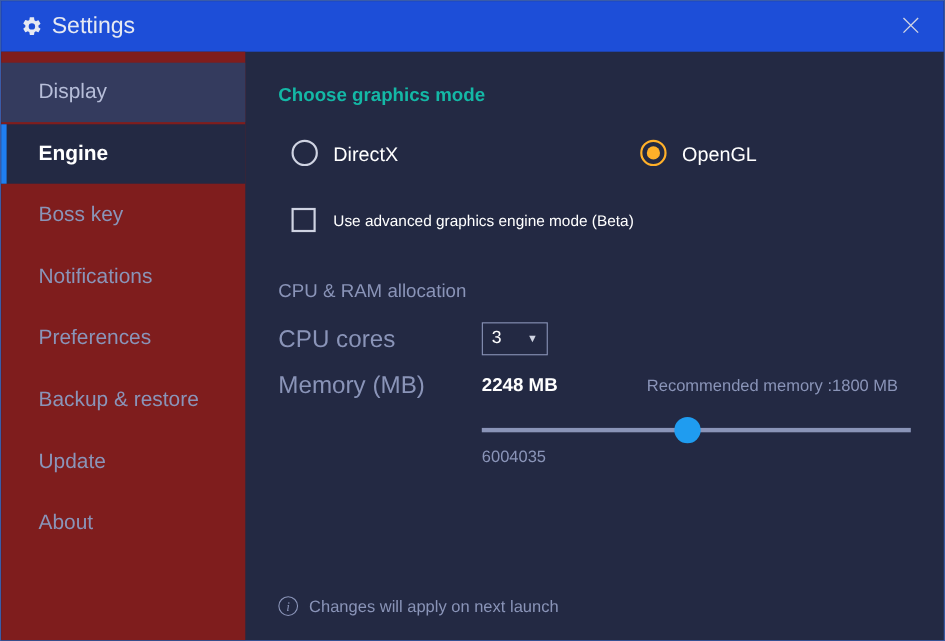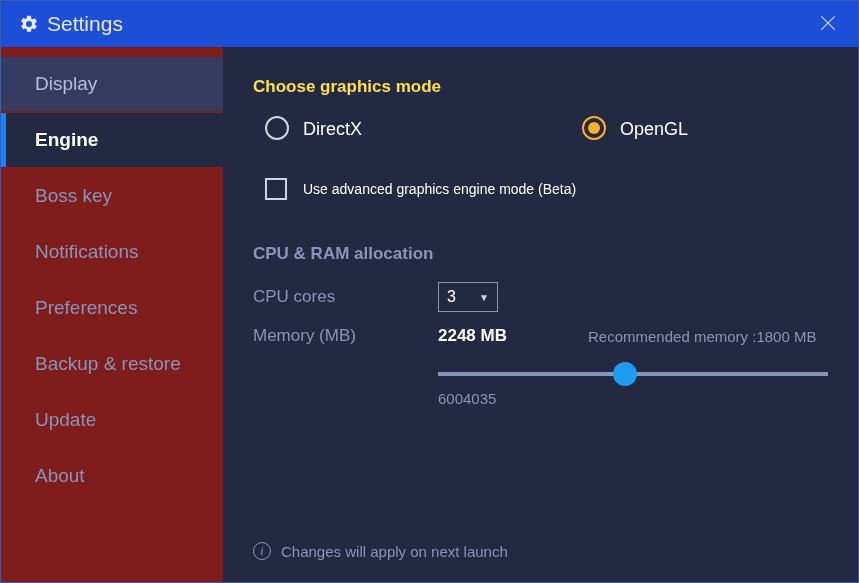--- a/index.html
+++ b/index.html
@@ -75,24 +75,24 @@
 
   
   .content {
     flex: 1;
     padding: 30px 30px 0 30px;
     position: relative;
     display: flex;
     flex-direction: column;
   }
   .section-title {
-    color: #fde047;
+    color: #14b8a6;
     font-size: 17px;
     font-weight: 600;
-    margin-bottom: 19px;
+    margin-bottom: 30px;
   }
 
   .radio-row {
     display: flex;
     gap: 220px;
     padding-left: 12px;
     margin-bottom: 38px;
   }
   .radio-opt {
     display: flex;
@@ -125,32 +125,32 @@
   }
   .checkbox-box {
     width: 22px; height: 22px;
     border: 2px solid #cfd3e2;
   }
   .checkbox-label { font-size:14px; color:#fff; }
 
   .alloc-title {
     color:#8a94b8;
     font-size:17px;
-    font-weight:700;
+    font-weight:400;
     margin-bottom: 18px;
   }
   .field-row {
     display:flex;
     align-items:center;
     margin-bottom: 14px;
   }
   .field-label {
     width: 185px;
     color:#8a94b8;
-    font-size:17px;
+    font-size:22px;
   }
   .dropdown {
     display:flex;
     align-items:center;
     justify-content:space-between;
     border:1px solid #8a94b8;
     width: 60px;
     height: 30px;
     padding: 0 8px;
     cursor:pointer;

